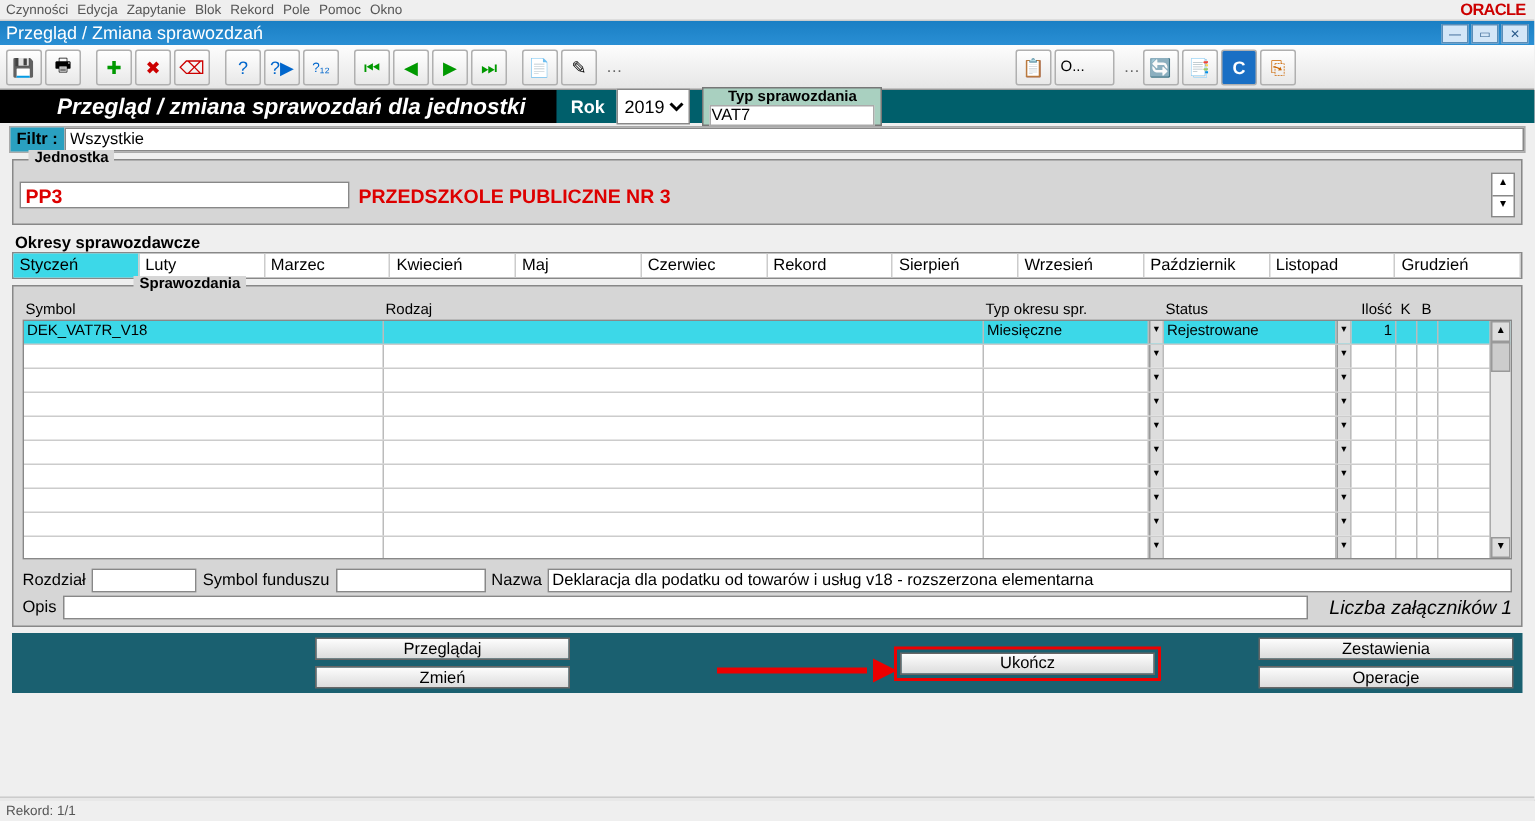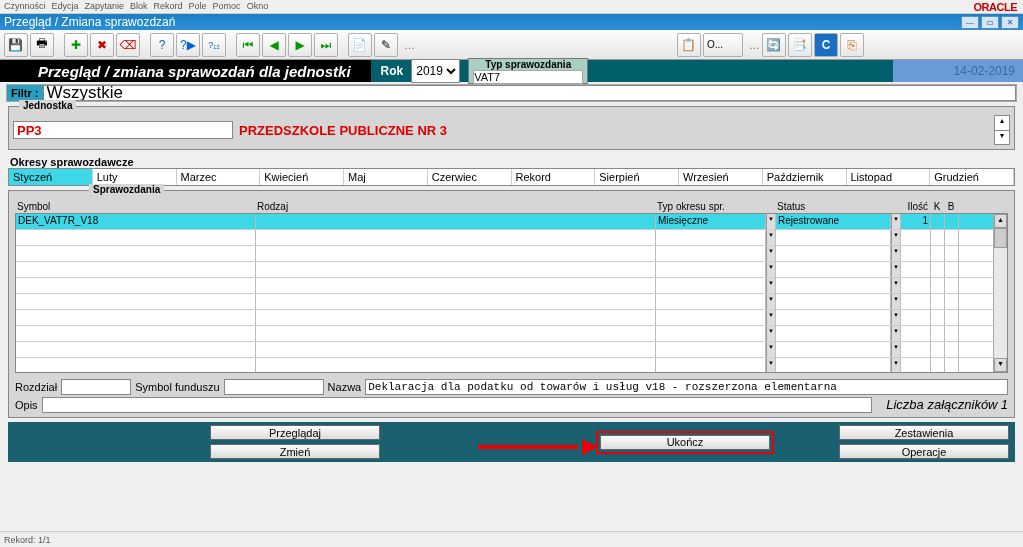--- a/index.html
+++ b/index.html
@@ -18,21 +18,21 @@
 .header-band .title { padding-left: 38px; background: #000; height: 100%; display: flex; align-items: center; padding-right: 20px; }
 .header-band .rok-area { background: #005f6b; height: 100%; display: flex; align-items: center; padding: 0 10px; gap: 8px; flex: 1; }
 .header-band .rok-area label { font-style: normal; font-weight: bold; font-size: 12px; }
 .header-band select { font-size: 12px; height: 24px; background: #fff; border: 1px solid #888; }
 .header-band .typ-box { font-style: normal; font-weight: normal; font-size: 10px; color: #000; background: #a9d0c0; border: 1px solid #777; padding: 12px 4px; height: 100%; display: flex; flex-direction: column; justify-content: center; }
 .header-band .typ-box .l { font-weight: bold; font-size: 10px; text-align: center; }
 .header-band .typ-box input { font-size: 11px; height: 14px; width: 110px; border: 1px solid #aaa; }
 .header-band .date { background: #6a9bd8; color: #3a6aa8; font-style: normal; font-weight: normal; font-size: 12px; padding: 0 8px; height: 100%; display: flex; align-items: center; width: 130px; justify-content: flex-end; }
 .filtr-row { display: flex; align-items: center; background: #d6d6d6; border: 1px solid #aaa; height: 18px; margin: 2px 6px; }
 .filtr-row label { background: #2aa0c0; color: #000; font-weight: bold; font-size: 11px; padding: 0 4px; height: 100%; display: flex; align-items: center; }
-.filtr-row input { flex: 1; border: 1px solid #888; height: 16px; font-size: 17px; padding: 0 3px; }
+.filtr-row input { flex: 1; border: 1px solid #888; height: 16px; font-size: 11px; padding: 0 3px; }
 .group { border: 1px solid #888; margin: 4px 8px; padding: 2px; background: #d6d6d6; position: relative; }
 .group-title { position: absolute; top: -7px; left: 10px; background: #d6d6d6; font-size: 10px; font-weight: bold; padding: 0 4px; }
 .jednostka-row { display: flex; align-items: center; gap: 6px; padding: 6px 2px 2px; }
 .jednostka-row .code { color: #d00; font-weight: bold; font-size: 13px; border: 1px solid #888; background: #fff; height: 18px; width: 220px; padding: 0 3px; display: flex; align-items: center; }
 .jednostka-row .name { color: #d00; font-weight: bold; font-size: 13px; }
 .jednostka-row .spin { margin-left: auto; width: 16px; height: 30px; background: #fff; border: 1px solid #888; display: flex; flex-direction: column; }
 .jednostka-row .spin span { flex: 1; text-align: center; font-size: 8px; border-bottom: 1px solid #888; cursor: pointer; }
 .okresy-title { font-size: 11px; font-weight: bold; padding: 2px 10px 0; }
 .months { display: flex; background: #fff; border: 1px solid #888; margin: 0 8px; }
 .months div { flex: 1; padding: 2px 4px; font-size: 11px; border-right: 1px solid #ccc; cursor: pointer; }
@@ -52,21 +52,21 @@
 .tbody { border: 1px solid #888; background: #fff; height: 160px; overflow: hidden; position: relative; }
 .trow { display: flex; height: 16px; border-bottom: 1px solid #ccc; }
 .trow.sel { background: #3cd8e8; }
 .trow div { padding: 1px 2px; font-size: 10px; border-right: 1px solid #bbb; overflow: hidden; white-space: nowrap; }
 .trow .dd { width: 10px; background: #ddd; border-left: 1px solid #999; text-align: center; font-size: 7px; cursor: pointer; }
 .scrollbar { position: absolute; right: 0; top: 0; bottom: 0; width: 14px; background: #e8e8e8; border-left: 1px solid #aaa; }
 .scrollbar .sbtn { height: 14px; background: #ddd; border: 1px solid #999; text-align: center; font-size: 8px; cursor: pointer; }
 .scrollbar .thumb { position: absolute; top: 14px; width: 100%; height: 20px; background: #ccc; border: 1px solid #999; }
 .bottom-fields { display: flex; align-items: center; gap: 4px; margin: 6px 6px 2px; font-size: 11px; }
 .bottom-fields label { font-size: 11px; }
-.bottom-fields input { border: 1px solid #888; height: 16px; font-size: 11px; padding: 0 2px; font-family: Liberation Mono, monospace; }
+.bottom-fields input { border: 1px solid #888; height: 16px; font-size: 11px; padding: 0 2px; }
 .opis-row { display: flex; align-items: center; gap: 4px; margin: 2px 6px 4px; }
 .opis-row input { flex: 1; border: 1px solid #888; height: 16px; }
 .liczba-box { font-style: italic; font-family: Georgia, serif; font-size: 13px; color: #000; margin-left: 10px; white-space: nowrap; }
 .action-band { background: #1a6070; height: 40px; margin: 0 8px 6px; display: flex; align-items: center; gap: 6px; padding: 2px 6px; position: relative; }
 .abtn { width: 170px; height: 15px; background: linear-gradient(#fdfdfd, #dcdcdc); border: 1px solid #666; font-size: 11px; text-align: center; cursor: pointer; display: flex; align-items: center; justify-content: center; }
 .action-col { display: flex; flex-direction: column; gap: 4px; }
 .highlight-box { border: 2px solid #e00; padding: 2px; }
 .arrow { position: absolute; left: 470px; top: 18px; width: 120px; height: 14px; }
 .arrow-line { position: absolute; top: 5px; left: 0; width: 100px; height: 4px; background: #e00; }
 .arrow-head { position: absolute; right: 0; top: -1px; width: 0; height: 0; border-left: 16px solid #e00; border-top: 8px solid transparent; border-bottom: 8px solid transparent; }
@@ -129,21 +129,20 @@
 <div class="header-band">
   <div class="title">Przegląd / zmiana  sprawozdań dla jednostki</div>
   <div class="rok-area">
     <label>Rok</label>
     <select><option>2019</option></select>
     <div class="typ-box">
       <div class="l">Typ sprawozdania</div>
       <input value="VAT7" style="">
     </div>
   </div>
-  <div class="date">14-02-2019</div>
 </div>
 
 <div class="filtr-row">
   <label>Filtr :</label>
   <input value="Wszystkie" style="">
 </div>
 
 <div class="group">
   <div class="group-title">Jednostka</div>
   <div class="jednostka-row">

